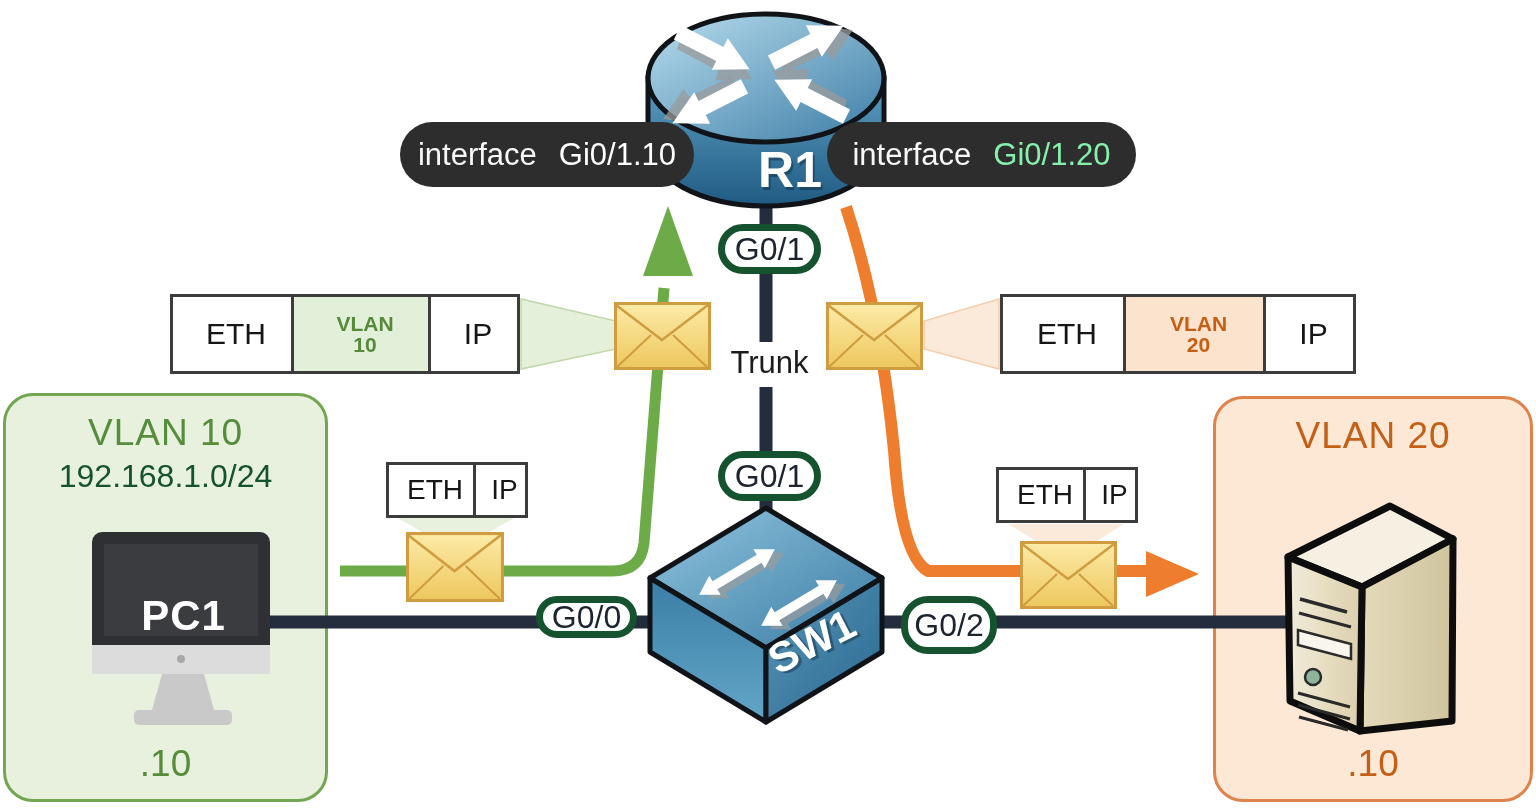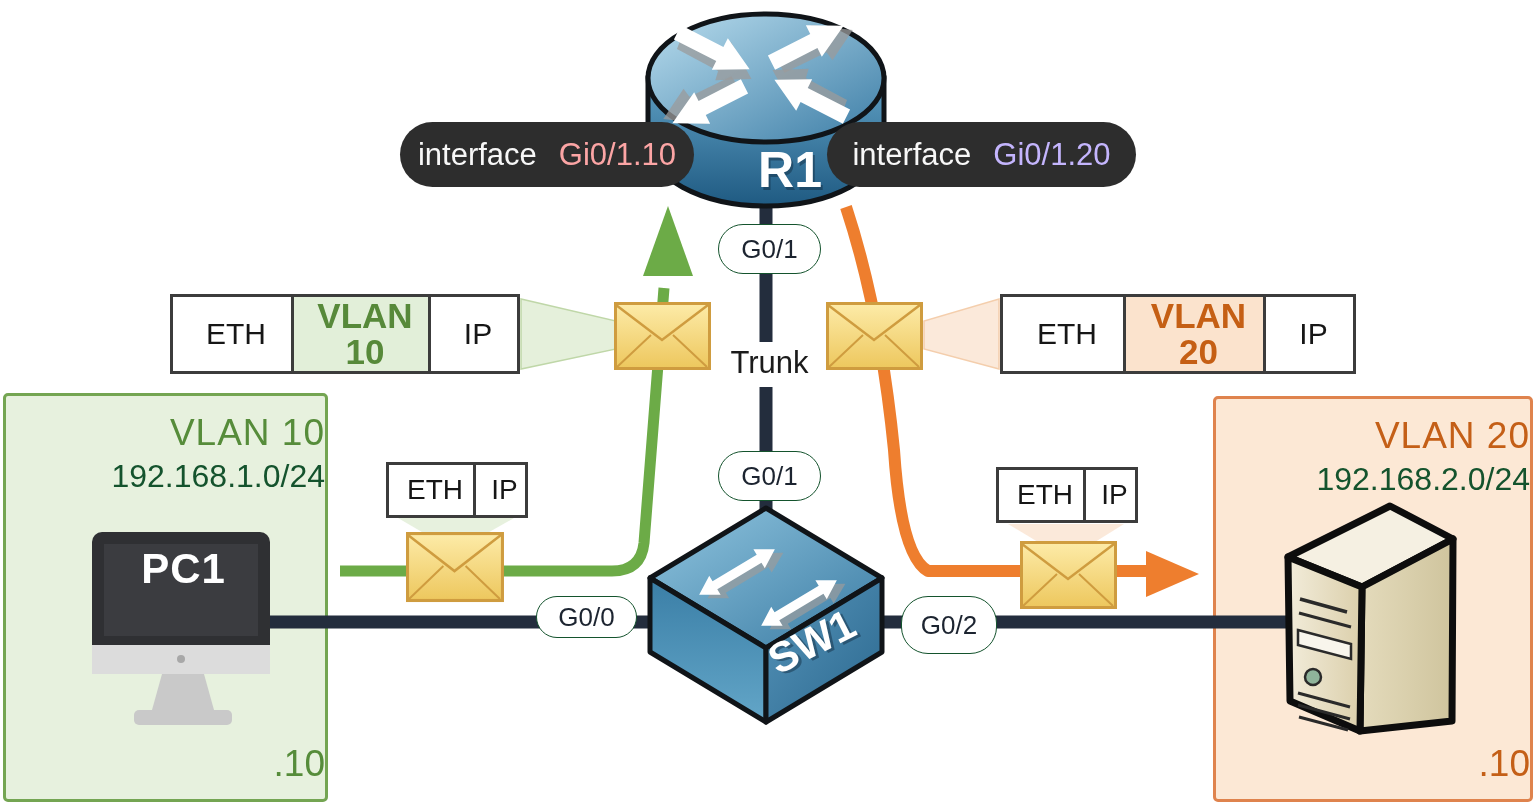--- a/index.html
+++ b/index.html
@@ -1,48 +1,48 @@
 <!DOCTYPE html>
 <html><head>
 <meta charset="utf-8">
 <style>
   html,body{margin:0;padding:0;background:#ffffff;}
   .stage{position:relative;width:1536px;height:808px;background:#ffffff;overflow:hidden;
          font-family:"Liberation Sans", sans-serif;}
   svg{position:absolute;left:0;top:0;}
 
   
-  .zone{position:absolute;border-radius:5px;border:3px solid;box-sizing:border-box;text-align:right;}
+  .zone{position:absolute;border-radius:30px;border:3px solid;box-sizing:border-box;text-align:center;}
   .zone-green{background:#e7f1de;border-color:#74a552;}
   .zone-orange{background:#fce8d5;border-color:#df834d;}
   .zone-title{position:absolute;left:0;right:0;top:16px;font-size:37px;letter-spacing:1px;}
   .zone-subnet{position:absolute;left:0;right:0;top:62px;font-size:32px;color:#14532d;}
   .zone-host{position:absolute;left:0;right:0;bottom:14px;font-size:37px;}
   .txt-green{color:#568c3a;}
   .txt-orange{color:#c45f17;}
 
   
   .frame{position:absolute;display:flex;background:#ffffff;border:3px solid #3c3c3c;box-sizing:border-box;}
   .cell{display:flex;align-items:center;justify-content:center;font-size:30px;color:#161616;
         border-left:3px solid #3c3c3c;box-sizing:border-box;padding-left:8px;}
   .cell:first-child{border-left:none;}
-  .cell-stack{flex-direction:column;line-height:1.02;font-weight:bold;font-size:35px;}
+  .cell-stack{flex-direction:column;line-height:1.02;font-weight:bold;font-size:21px;}
   .cell-vlan10{background:#e2efd9;color:#57893a;}
   .cell-vlan20{background:#fbe3cd;color:#c55f14;}
 
   
   .iface{position:absolute;background:#2d2d2d;border-radius:33px;display:flex;align-items:center;
          justify-content:center;gap:22px;font-size:31px;box-sizing:border-box;}
   .iface-pre{color:#f7f7f7;}
-  .iface-port-g{color:#fca5a5;}
-  .iface-port-o{color:#c4b5fd;}
-
-  
-  .pill{position:absolute;background:#ffffff;border:1px solid #14532d;border-radius:27px;
-        display:flex;align-items:center;justify-content:center;font-size:26px;color:#1c2430;
+  .iface-port-g{color:#ffffff;}
+  .iface-port-o{color:#86efac;}
+
+  
+  .pill{position:absolute;background:#ffffff;border:7px solid #14532d;border-radius:27px;
+        display:flex;align-items:center;justify-content:center;font-size:32px;color:#1c2430;
         box-sizing:border-box;}
 
   .trunk-label{position:absolute;font-size:31px;color:#1b1b1b;text-align:center;}
 
   
   .devname{position:absolute;color:#ffffff;font-weight:bold;text-align:center;}
   .name-r1{font-size:50px;text-shadow:2px 3px 0 rgba(16,40,60,0.45);}
   .name-sw1{font-size:42px;transform:rotate(-27deg);text-shadow:2px 3px 0 rgba(16,40,60,0.45);}
   .name-pc1{font-size:42px;letter-spacing:1px;}
 </style>
@@ -52,21 +52,20 @@
 <div class="stage">
 
   <div class="zone zone-green" style="left:3px;top:393px;width:325px;height:409px;">
     <div class="zone-title txt-green">VLAN 10</div>
     <div class="zone-subnet">192.168.1.0/24</div>
     <div class="zone-host txt-green">.10</div>
   </div>
 
   <div class="zone zone-orange" style="left:1213px;top:396px;width:320px;height:406px;">
     <div class="zone-title txt-orange">VLAN 20</div>
-    <div class="zone-subnet">192.168.2.0/24</div>
     <div class="zone-host txt-orange">.10</div>
   </div>
 
   <svg width="1536" height="808" viewBox="0 0 1536 808">
     <defs>
       <linearGradient id="gEnv" x1="0" y1="0" x2="0" y2="1">
         <stop offset="0" stop-color="#fdeba8"></stop>
           <stop offset="1" stop-color="#edc75d"></stop>
       </linearGradient>
       <linearGradient id="gCylTop" x1="0" y1="0" x2="1" y2="1">
@@ -223,15 +222,15 @@
 
   <div class="pill" style="left:718px;top:224px;width:103px;height:50px;">G0/1</div>
   <div class="pill" style="left:718px;top:451px;width:103px;height:50px;">G0/1</div>
   <div class="pill" style="left:536px;top:596px;width:101px;height:42px;">G0/0</div>
   <div class="pill" style="left:901px;top:596px;width:96px;height:58px;">G0/2</div>
 
   <div class="trunk-label" style="left:722px;top:345px;width:95px;">Trunk</div>
 
   <div class="devname name-r1" style="left:702px;top:141px;width:120px;text-align:right;">R1</div>
   <div class="devname name-sw1" style="left:752px;top:618px;width:120px;">SW1</div>
-  <div class="devname name-pc1" style="left:121px;top:545px;width:125px;">PC1</div>
+  <div class="devname name-pc1" style="left:121px;top:592px;width:125px;">PC1</div>
 
 </div>
 
 </body></html>

